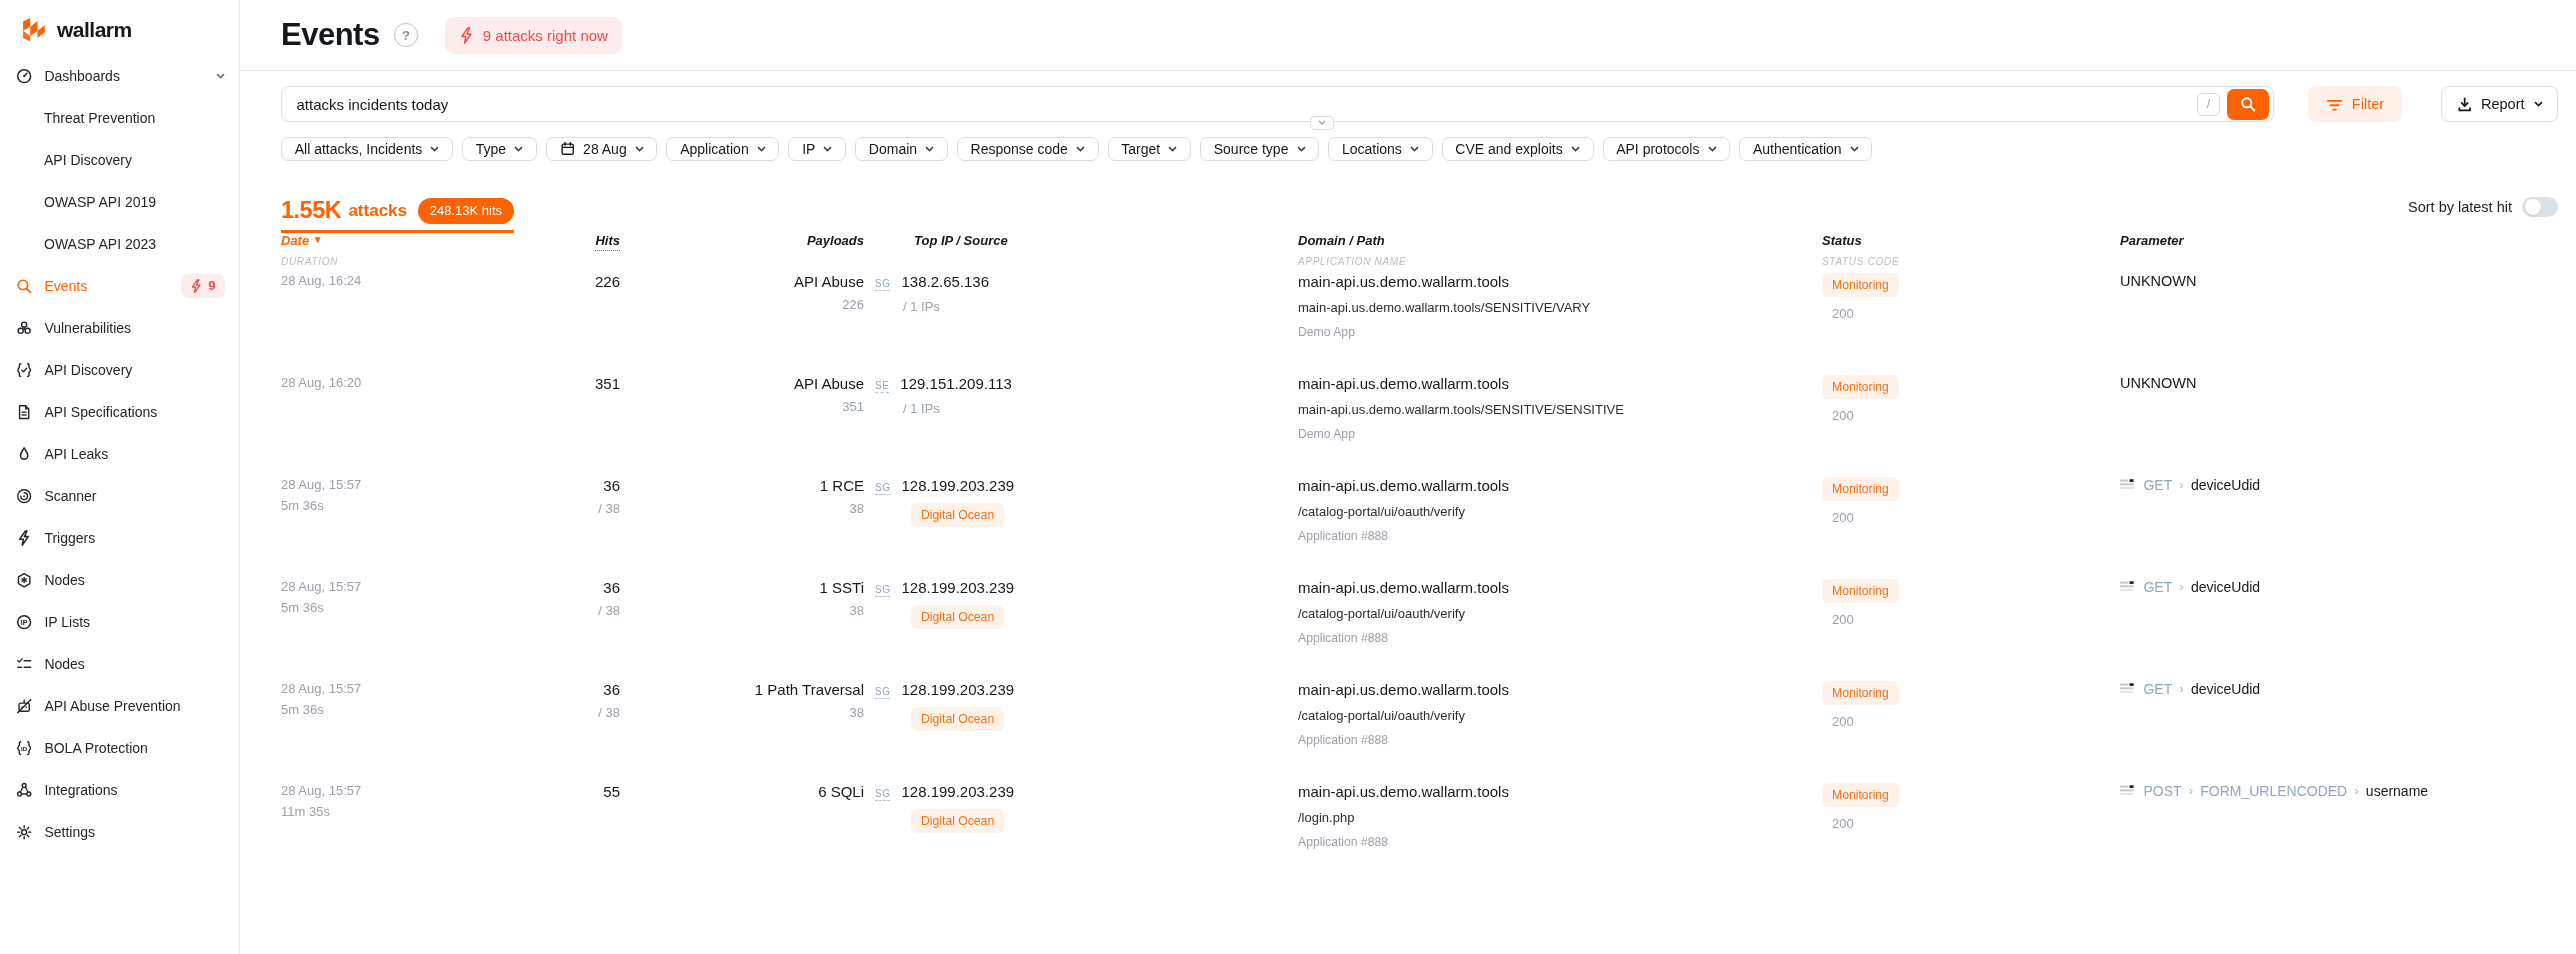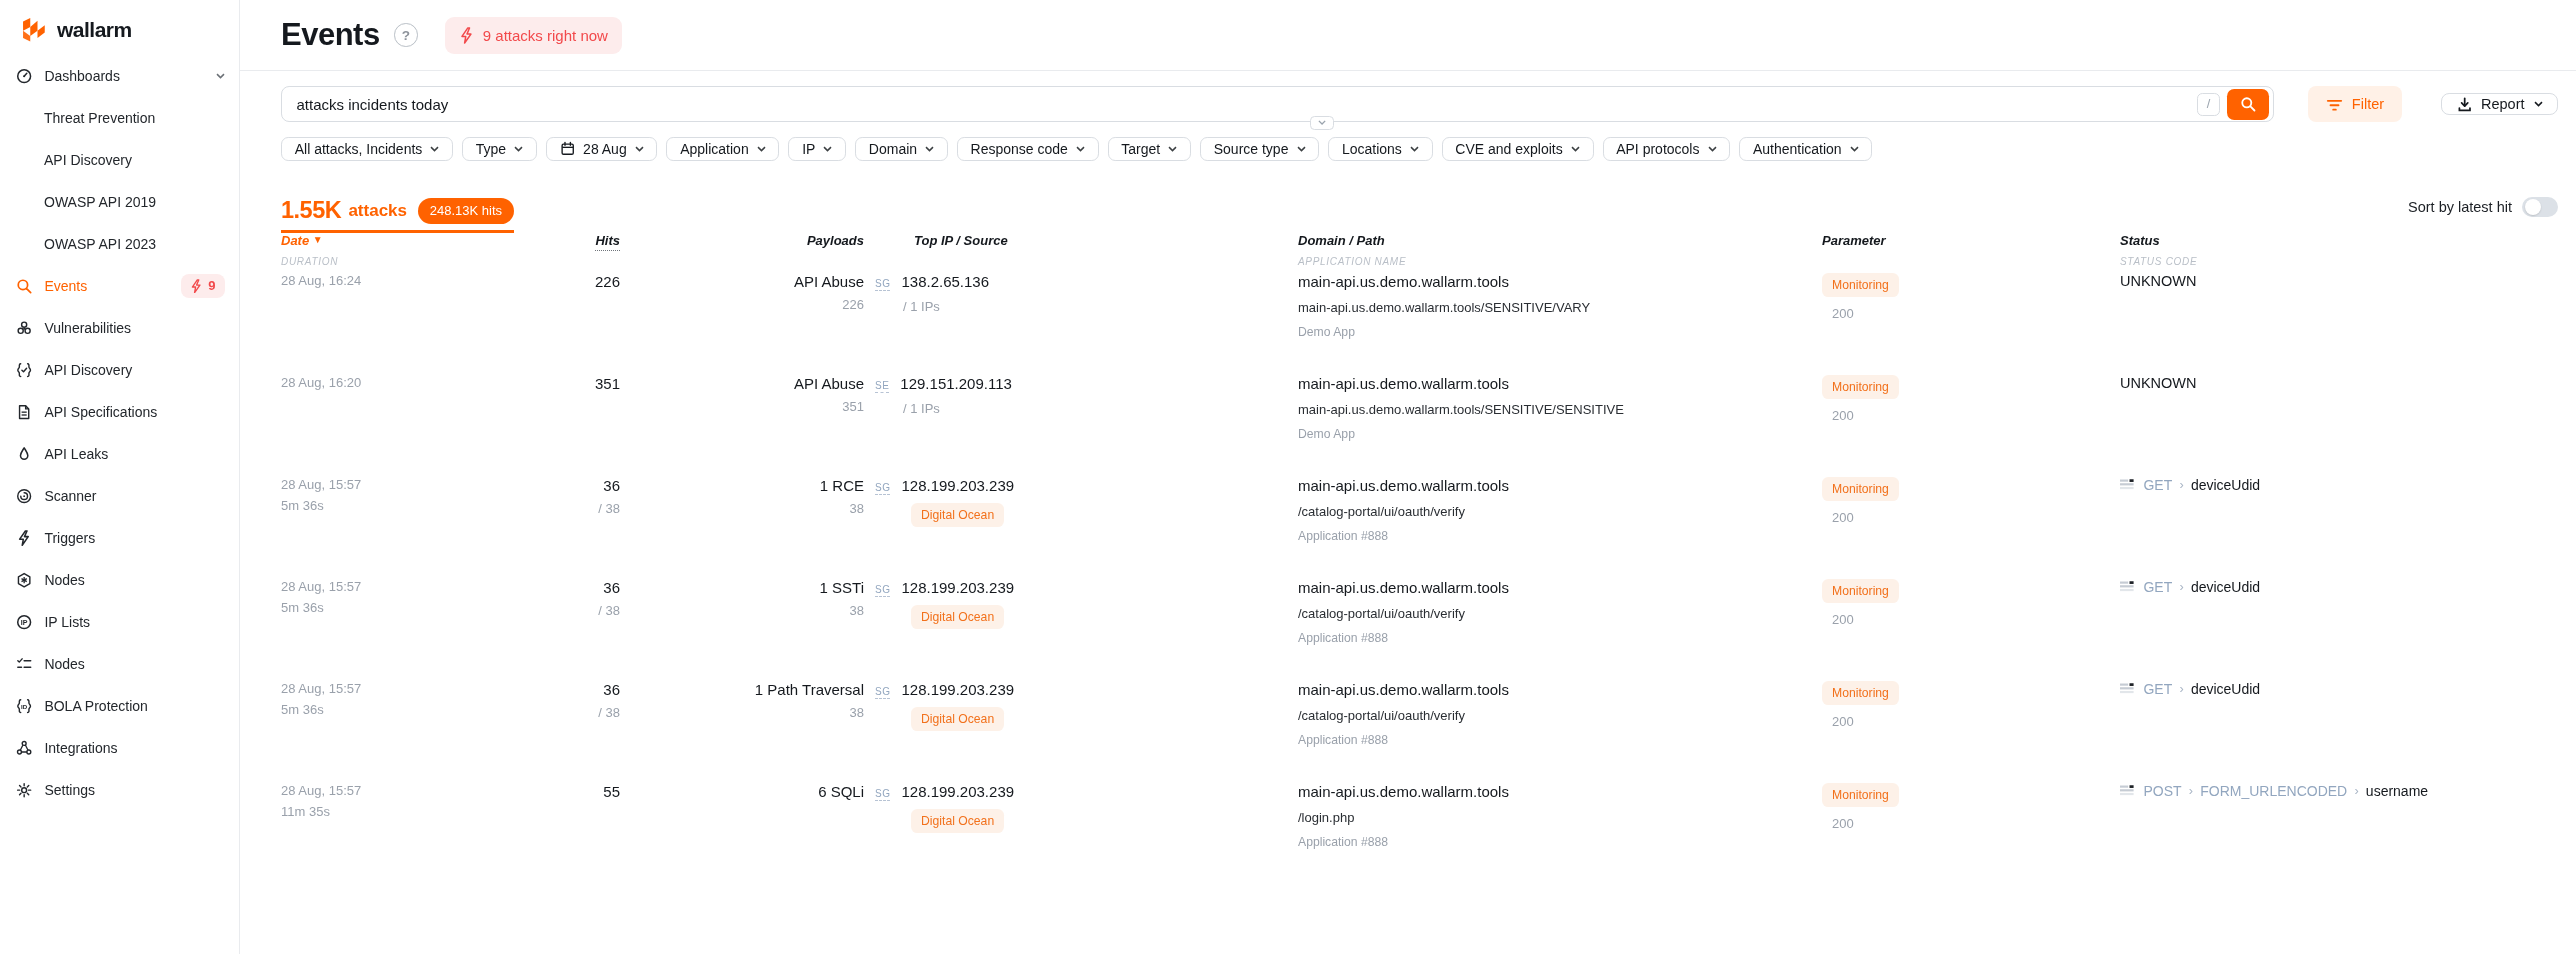--- a/index.html
+++ b/index.html
@@ -34,21 +34,21 @@
 
   
   .toolbar{display:flex; align-items:center; margin-top:15.4px; position:relative;}
   .search-box{flex:1; max-width:1993px; height:36px; border:0.9px solid var(--chip-border); border-radius:8.1px; display:flex; align-items:center; padding:0 3.6px 0 14.5px; background:#fff;}
   .search-input{flex:1; border:none; outline:none; font-size:15px; color:#15191e; font-family:"Liberation Sans",sans-serif; background:transparent;}
   .kbd-hint{width:23.5px; height:23.5px; border:0.9px solid var(--chip-border); border-radius:5.4px; color:#9aa3ad; font-size:12.7px; display:flex; align-items:center; justify-content:center; margin-right:7.2px;}
   .search-btn{width:42px; height:31px; background:var(--accent); border:none; border-radius:7.2px; display:flex; align-items:center; justify-content:center; cursor:pointer;}
   .expander{position:absolute; left:1029px; top:30px; width:24.4px; height:13.6px; background:#fff; border:0.9px solid var(--chip-border); border-radius:4.5px; display:flex; align-items:center; justify-content:center; color:#9aa3ad; cursor:pointer;}
   .toolbar-actions{display:flex; align-items:center; margin-left:auto; gap:39px;}
   .filter-btn{display:flex; align-items:center; gap:9px; height:36px; padding:0 18px; background:var(--accent-soft); color:var(--accent); border:none; border-radius:8.1px; font-size:14.5px; font-family:"Liberation Sans",sans-serif; cursor:pointer;}
-  .report-btn{display:flex; align-items:center; gap:9px; height:22px; padding:0 14.5px; background:#fff; color:#15191e; border:0.9px solid var(--chip-border); border-radius:8.1px; font-size:14.5px; font-family:"Liberation Sans",sans-serif; cursor:pointer;}
+  .report-btn{display:flex; align-items:center; gap:9px; height:36px; padding:0 14.5px; background:#fff; color:#15191e; border:0.9px solid var(--chip-border); border-radius:8.1px; font-size:14.5px; font-family:"Liberation Sans",sans-serif; cursor:pointer;}
 
   
   .chips{display:flex; gap:9px; margin-top:14.5px; flex-wrap:nowrap;}
   .chip{display:flex; align-items:center; gap:8.1px; height:24px; padding:0 12.7px; background:#fff; border:0.9px solid var(--chip-border); border-radius:7.2px; font-size:14px; color:#15191e; font-family:"Liberation Sans",sans-serif; cursor:pointer; white-space:nowrap;}
   .chip .chev{color:#3c4043;}
 
   
   .summary{display:flex; align-items:flex-end; margin-top:36px;}
   .tab-attacks{display:inline-flex; align-items:center; padding-bottom:6px; border-bottom:3.6px solid var(--accent); cursor:pointer;}
   .tab-attacks .big{font-size:23.5px; font-weight:800; color:var(--accent); letter-spacing:-0.5px;}
@@ -246,20 +246,33 @@
               <polyline points="1.8,4.6 3.2,6 6,2.8" fill="none" stroke="currentColor" stroke-width="1.4" stroke-linecap="round" stroke-linejoin="round"></polyline>
               <line x1="8" y1="4.6" x2="14.4" y2="4.6" stroke="currentColor" stroke-width="1.5" stroke-linecap="round"></line>
               <line x1="1.8" y1="11" x2="5.4" y2="11" stroke="currentColor" stroke-width="1.5" stroke-linecap="round"></line>
               <line x1="8" y1="11" x2="14.4" y2="11" stroke="currentColor" stroke-width="1.5" stroke-linecap="round"></line>
             </svg>
           </span>
           <span class="ni-label">Nodes</span>
         </div>
         <div class="nav-item">
           <span class="ni-icon">
+            <svg width="16.3" height="16.3" viewBox="0 0 16 16">
+              <rect x="3" y="5" width="10" height="8" rx="1.5" fill="none" stroke="currentColor" stroke-width="1.4"></rect>
+              <line x1="8" y1="5" x2="8" y2="2.6" stroke="currentColor" stroke-width="1.4"></line>
+              <circle cx="8" cy="2.2" r="0.8" fill="currentColor"></circle>
+              <circle cx="6" cy="9" r="0.8" fill="currentColor"></circle>
+              <circle cx="10" cy="9" r="0.8" fill="currentColor"></circle>
+              <line x1="1.6" y1="14.4" x2="14.4" y2="1.6" stroke="currentColor" stroke-width="1.4" stroke-linecap="round"></line>
+            </svg>
+          </span>
+          <span class="ni-label">API Abuse Prevention</span>
+        </div>
+        <div class="nav-item">
+          <span class="ni-icon">
             <svg width="16.3" height="16.3" viewBox="0 0 16 16" style="font-size:15px">
               <path d="M4.6 1.8c-1.6 0-1.3 1.8-1.3 3S1.8 6.4 1.8 8s1.5 1.5 1.5 3.2-.3 3 1.3 3" fill="none" stroke="currentColor" stroke-width="1.4" stroke-linecap="round"></path>
               <path d="M11.4 1.8c1.6 0 1.3 1.8 1.3 3s1.5 1.6 1.5 3.2-1.5 1.5-1.5 3.2.3 3-1.3 3" fill="none" stroke="currentColor" stroke-width="1.4" stroke-linecap="round"></path>
               <text x="8" y="10.4" text-anchor="middle" font-size="6" font-weight="bold" fill="currentColor" font-family="Liberation Sans, sans-serif">ID</text>
             </svg>
           </span>
           <span class="ni-label">BOLA Protection</span>
         </div>
         <div class="nav-item">
           <span class="ni-icon">
@@ -471,25 +484,25 @@
         <span class="caret">▼</span>
         <span class="sub">DURATION</span>
       </div>
       <div class="th th-hits"><span class="u">Hits</span></div>
       <div class="th th-payloads"><span>Payloads</span></div>
       <div class="th th-source"><span>Top IP / Source</span></div>
       <div class="th">
         <span>Domain / Path</span>
         <span class="sub">APPLICATION NAME</span>
       </div>
-      <div class="th"><span>Parameter</span></div>
       <div class="th th-status">
         <span>Status</span>
         <span class="sub">STATUS CODE</span>
       </div>
+      <div class="th"><span>Parameter</span></div>
     </div>
 
     <div id="rows">
         <div class="tgrid trow">
           <div class="cell">
             <div class="date-main">28 Aug, 16:24</div>
           </div>
           <div class="cell cell-hits">
             <div class="hits-main">226</div>
           </div>

